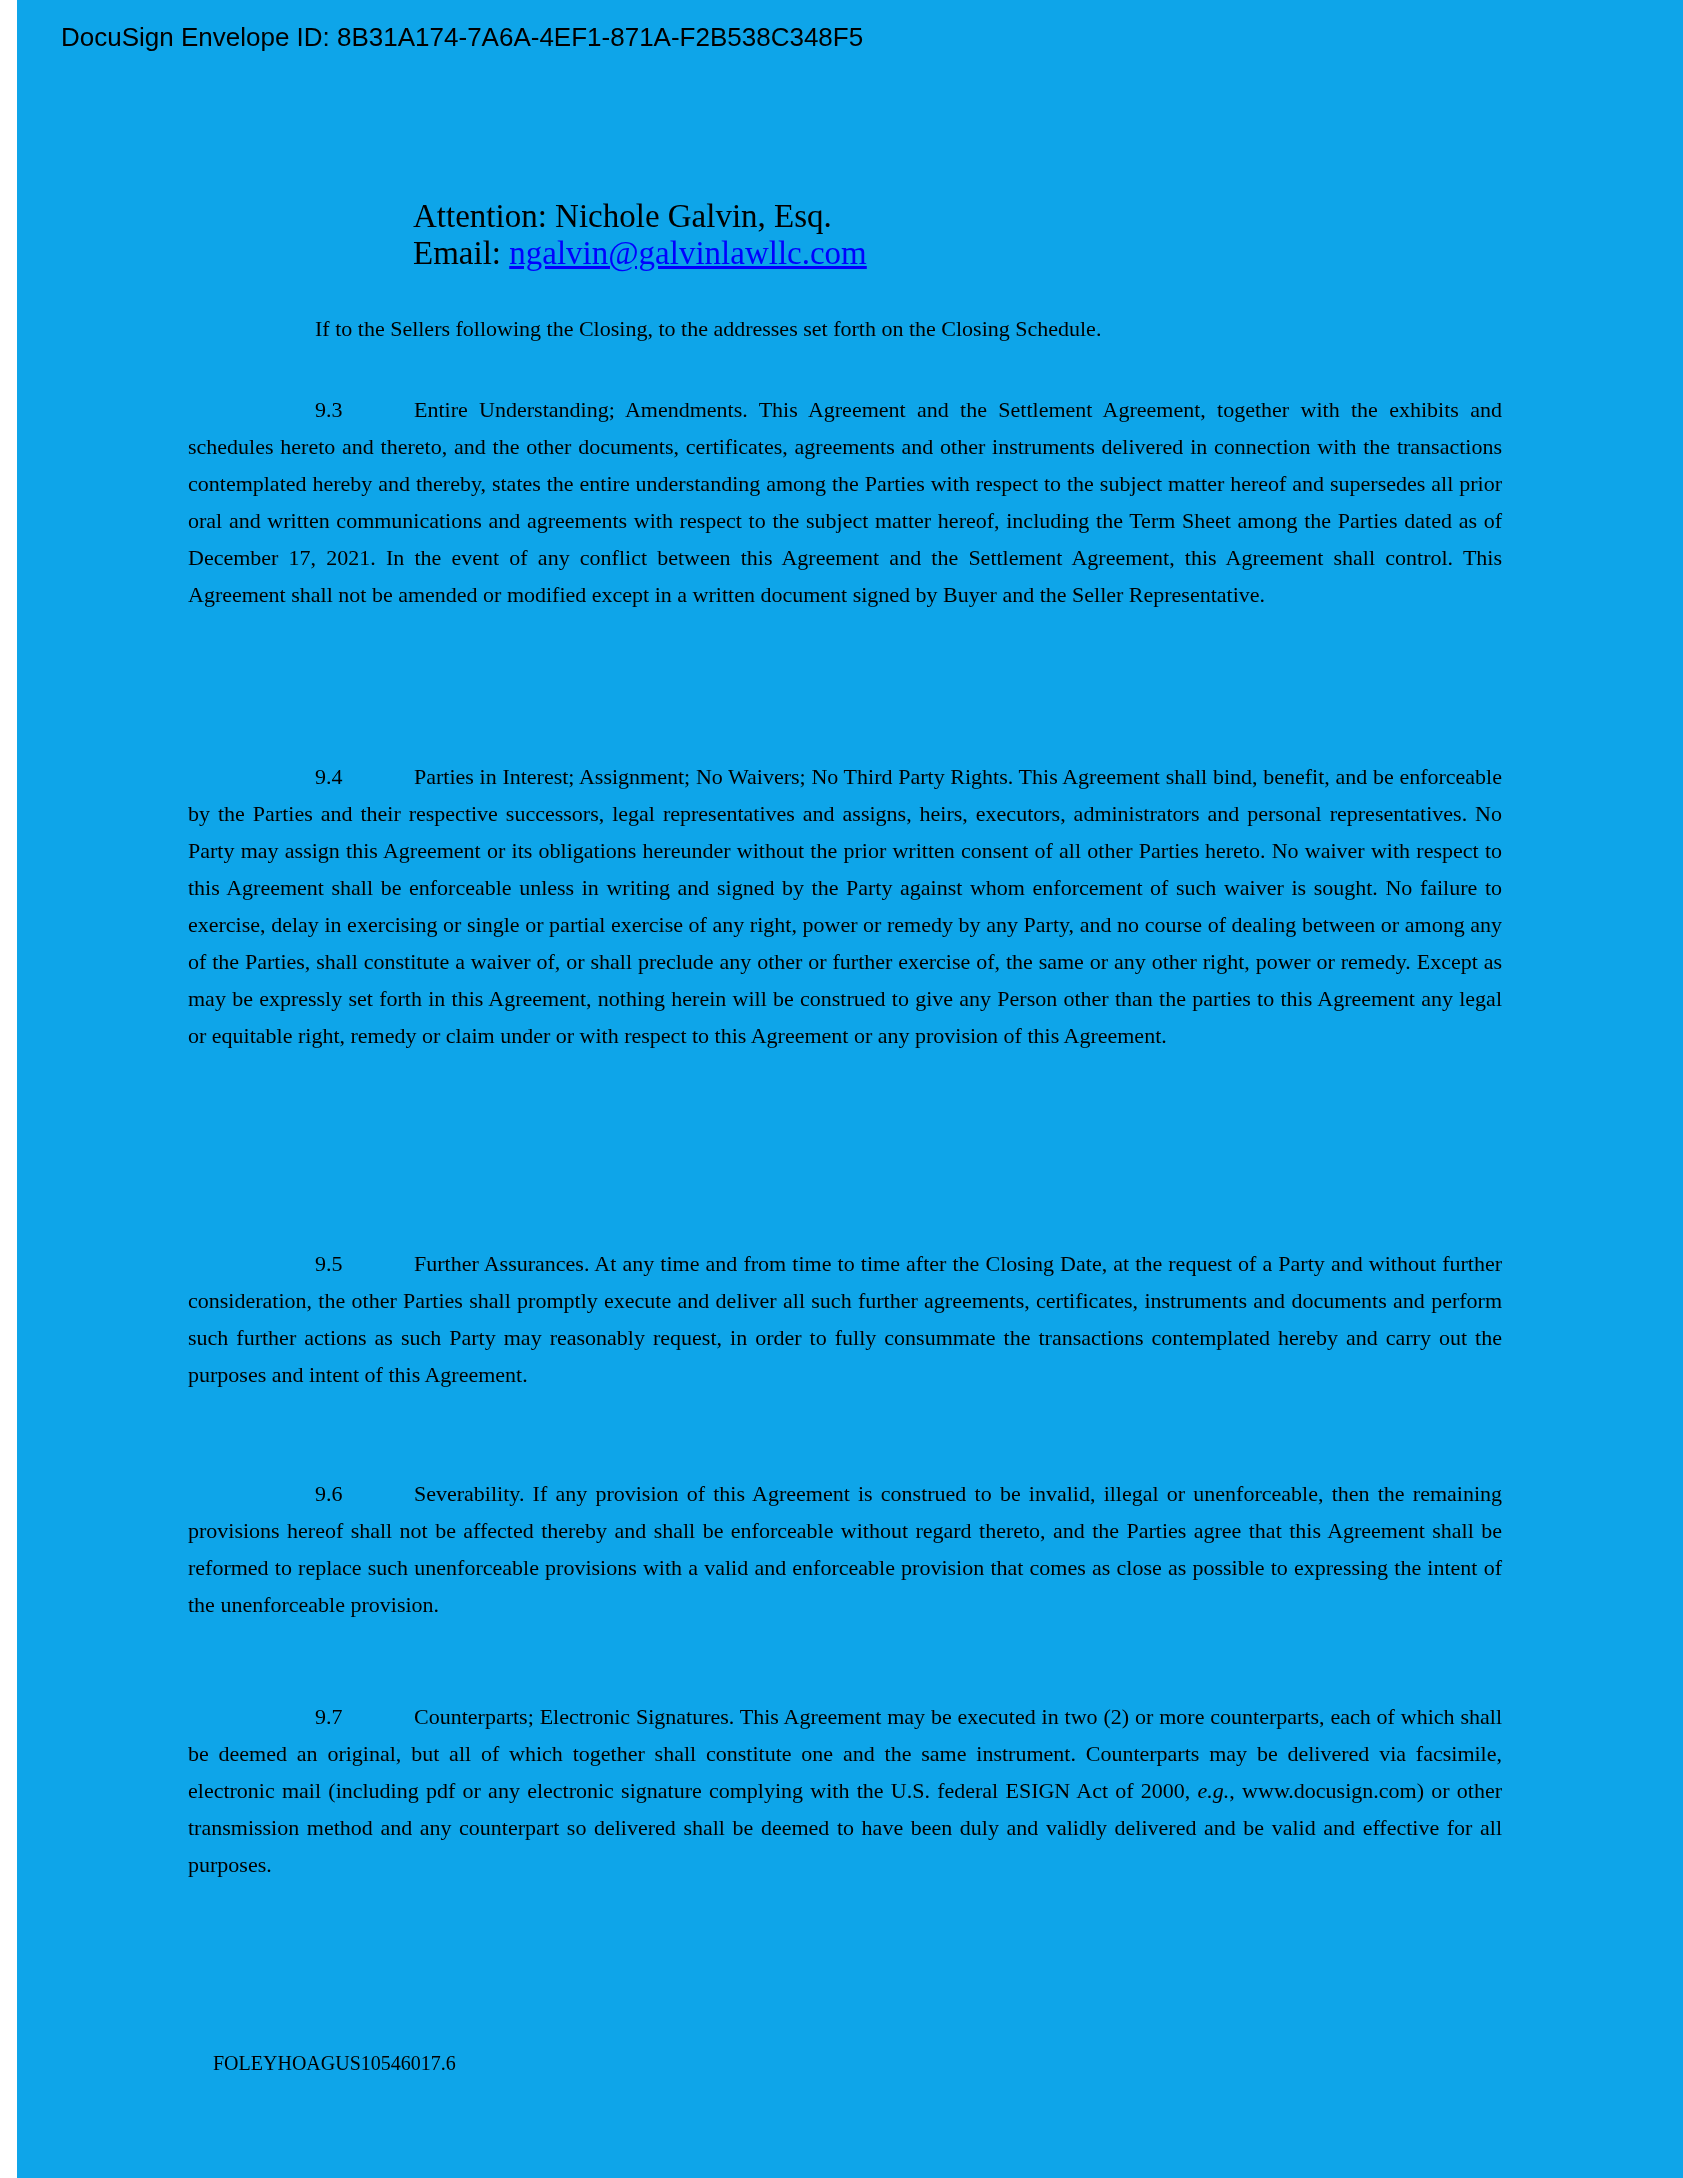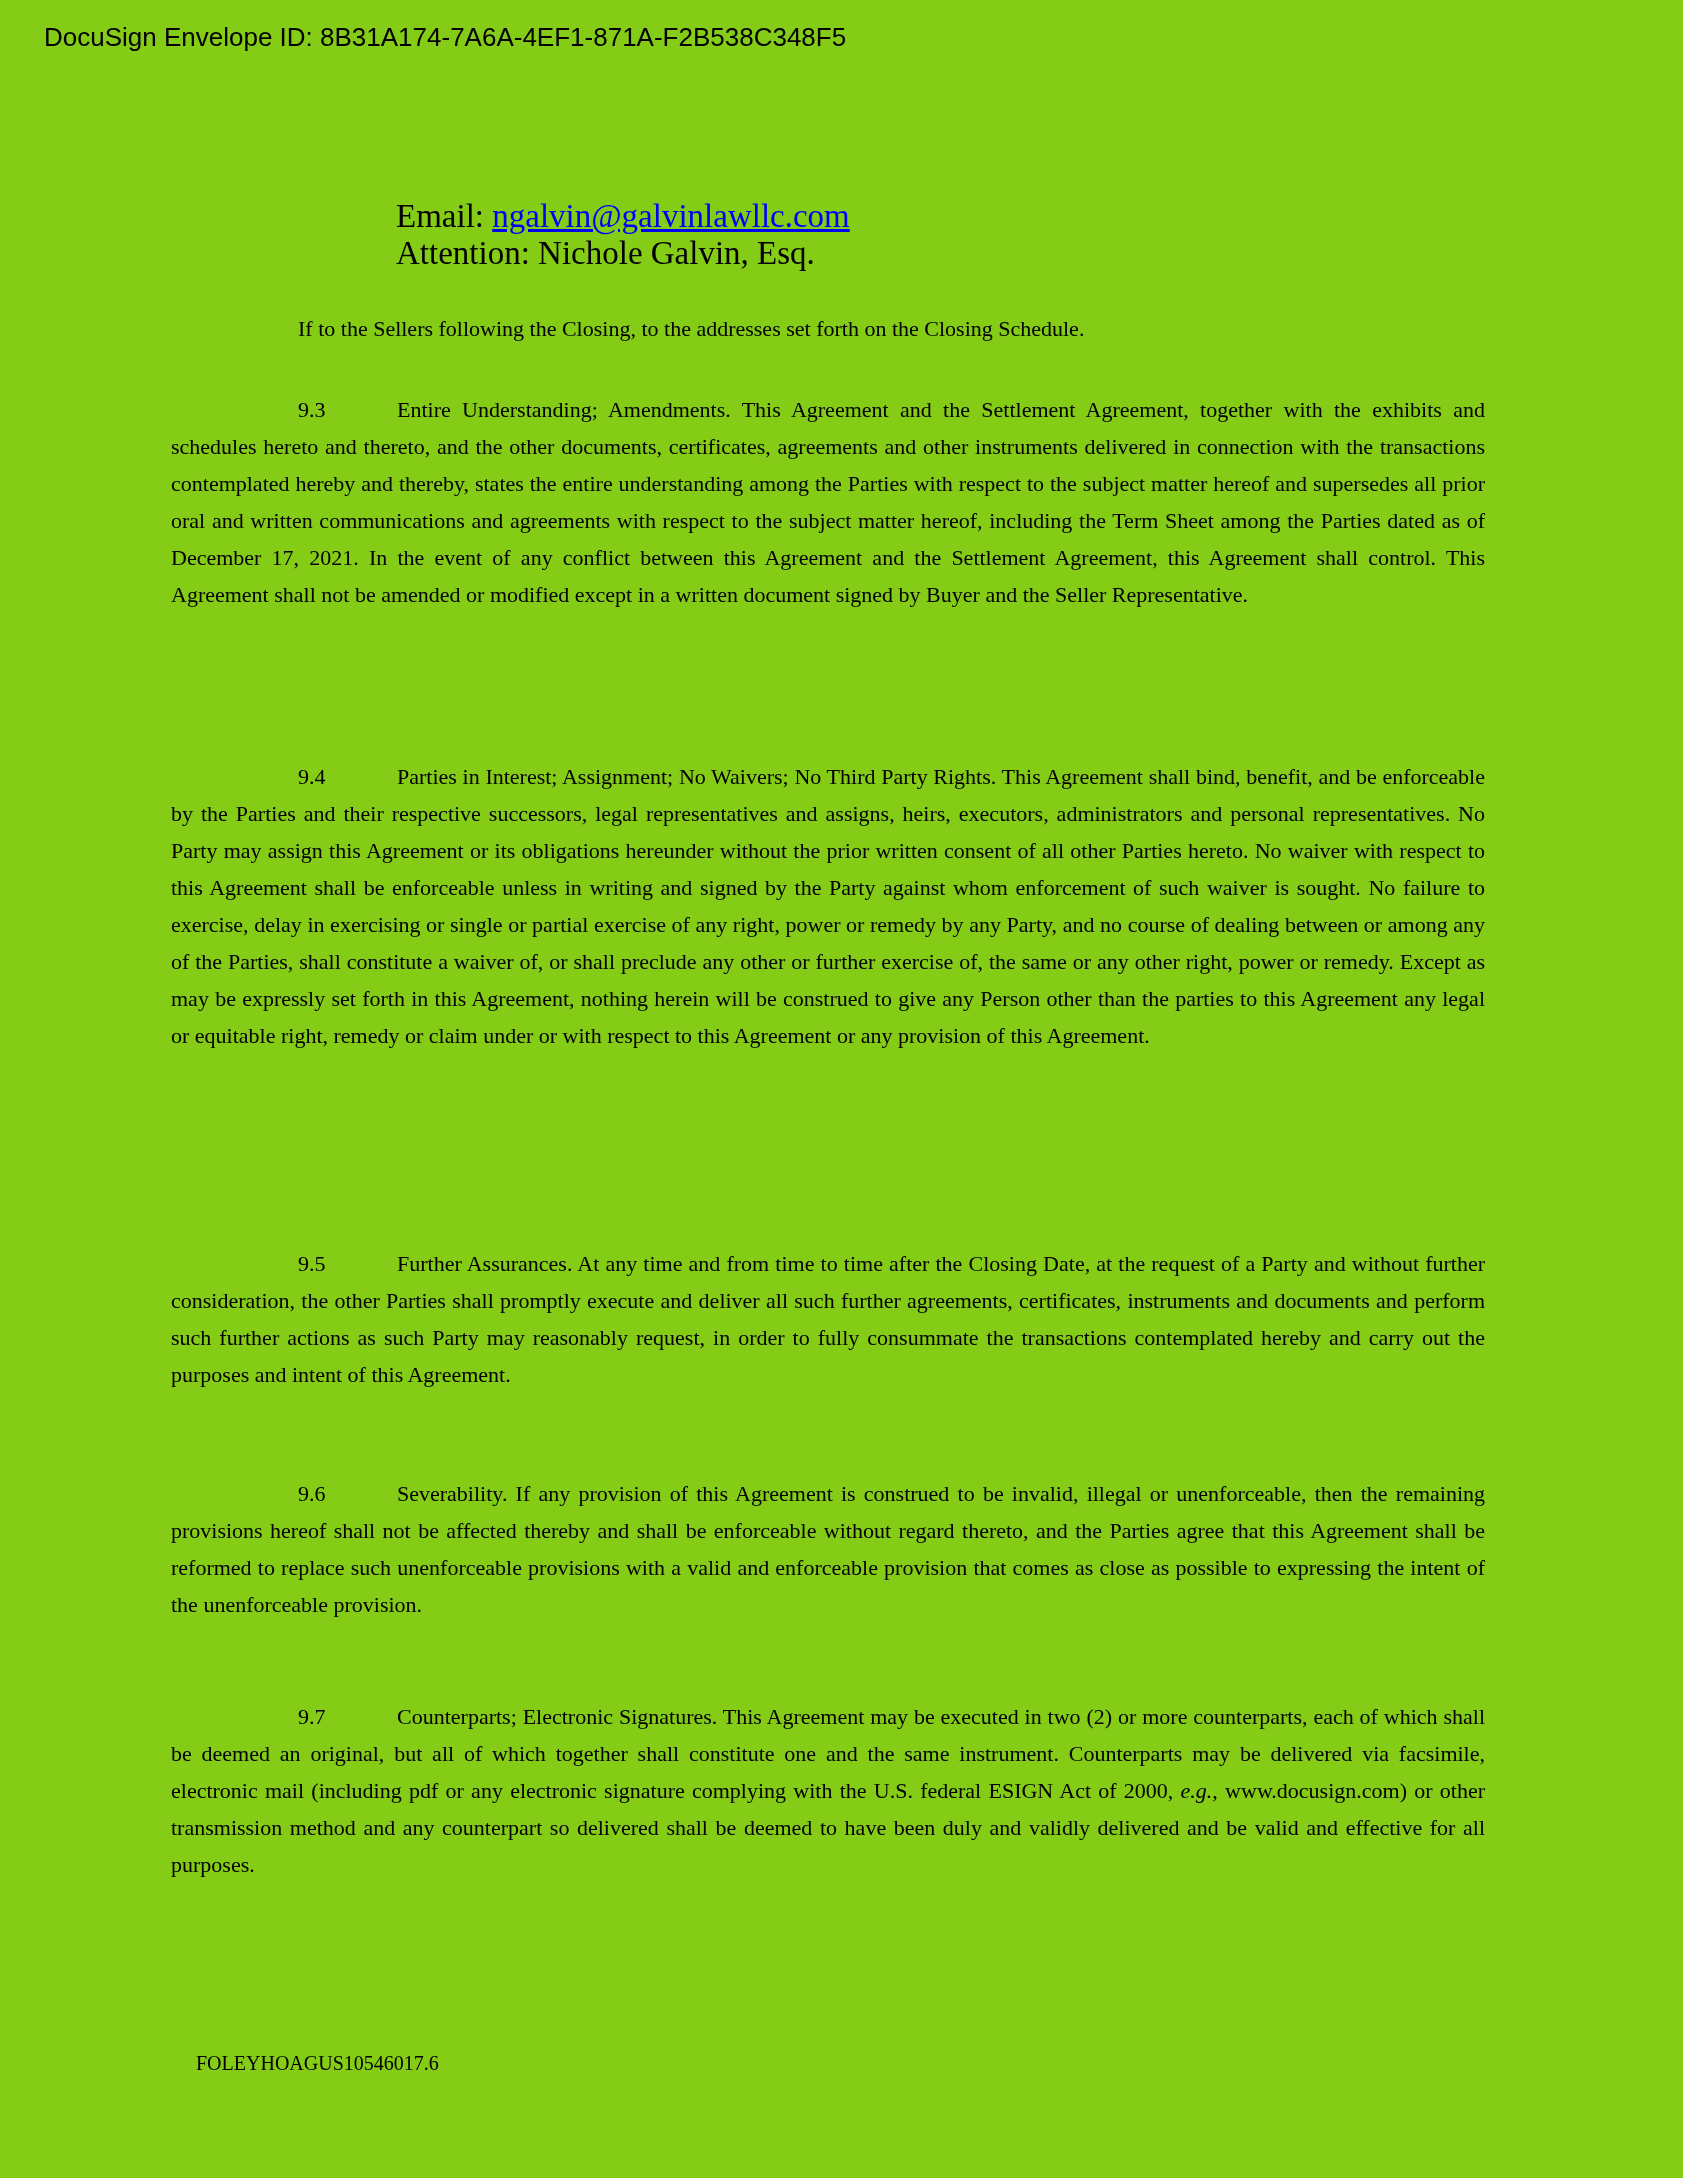--- a/index.html
+++ b/index.html
@@ -7,21 +7,22 @@
     width: 1683px;
     height: 2178px;
     background: #ffffff;
     color: #000000;
     position: relative;
     font-family: "Liberation Serif", serif;
   }
   .page {
     position: absolute;
     inset: 0;
-    background: #84cc16;
+    background: #0ea5e9;
+    margin-left: 17px;
   }
   .docusign-header {
     position: absolute;
     left: 44px;
     top: 22px;
     font-family: "Liberation Sans", sans-serif;
     font-size: 26px;
     line-height: 30px;
     color: #000000;
     white-space: nowrap;
@@ -75,22 +76,22 @@
   .p-97  { top: 1698px; }
 </style>
 </head>
 <body>
 
 <div class="page">
 
   <div class="docusign-header">DocuSign Envelope ID: 8B31A174-7A6A-4EF1-871A-F2B538C348F5</div>
 
   <div class="contact-block">
+    <div>Attention: Nichole Galvin, Esq.</div>
     <div><span>Email: </span><span class="email-link">ngalvin@galvinlawllc.com</span></div>
-    <div>Attention: Nichole Galvin, Esq.</div>
   </div>
 
   <p class="para intro-para p-if">If to the Sellers following the Closing, to the addresses set forth on the Closing Schedule.</p>
 
   <p class="para p-93"><span class="sec-num">9.3</span><span class="sec-heading">Entire Understanding; Amendments</span><span>.  This Agreement and the Settlement Agreement, together with the exhibits and schedules hereto and thereto, and the other documents, certificates, agreements and other instruments delivered in connection with the transactions contemplated hereby and thereby, states the entire understanding among the Parties with respect to the subject matter hereof and supersedes all prior oral and written communications and agreements with respect to the subject matter hereof, including the Term Sheet among the Parties dated as of December 17, 2021.  In the event of any conflict between this Agreement and the Settlement Agreement, this Agreement shall control.  This Agreement shall not be amended or modified except in a written document signed by Buyer and the Seller Representative.</span></p>
 
   <p class="para p-94"><span class="sec-num">9.4</span><span class="sec-heading">Parties in Interest; Assignment; No Waivers; No Third Party Rights</span><span>.  This Agreement shall bind, benefit, and be enforceable by the Parties and their respective successors, legal representatives and assigns, heirs, executors, administrators and personal representatives.  No Party may assign this Agreement or its obligations hereunder without the prior written consent of all other Parties hereto.  No waiver with respect to this Agreement shall be enforceable unless in writing and signed by the Party against whom enforcement of such waiver is sought.  No failure to exercise, delay in exercising or single or partial exercise of any right, power or remedy by any Party, and no course of dealing between or among any of the Parties, shall constitute a waiver of, or shall preclude any other or further exercise of, the same or any other right, power or remedy. Except as may be expressly set forth in this Agreement, nothing herein will be construed to give any Person other than the parties to this Agreement any legal or equitable right, remedy or claim under or with respect to this Agreement or any provision of this Agreement.</span></p>
 
   <p class="para p-95"><span class="sec-num">9.5</span><span class="sec-heading">Further Assurances</span><span>.  At any time and from time to time after the Closing Date, at the request of a Party and without further consideration, the other Parties shall promptly execute and deliver all such further agreements, certificates, instruments and documents and perform such further actions as such Party may reasonably request, in order to fully consummate the transactions contemplated hereby and carry out the purposes and intent of this Agreement.</span></p>
 

